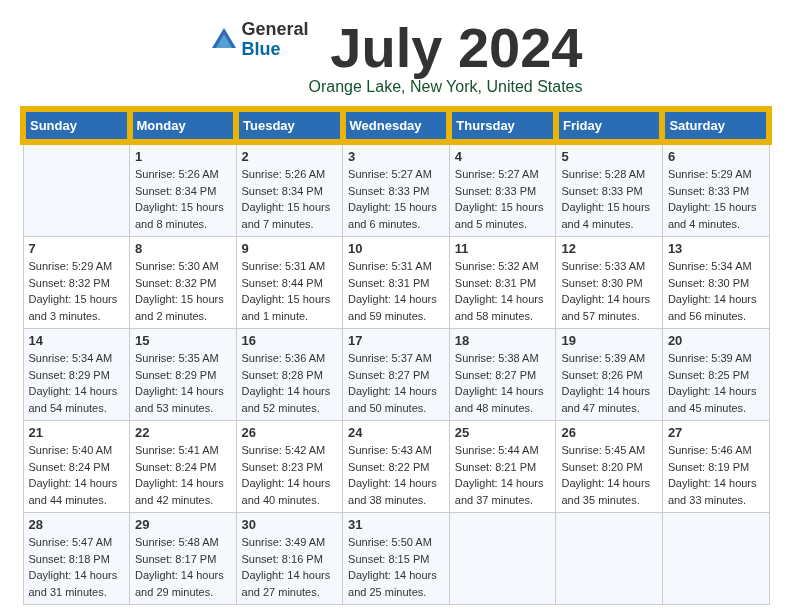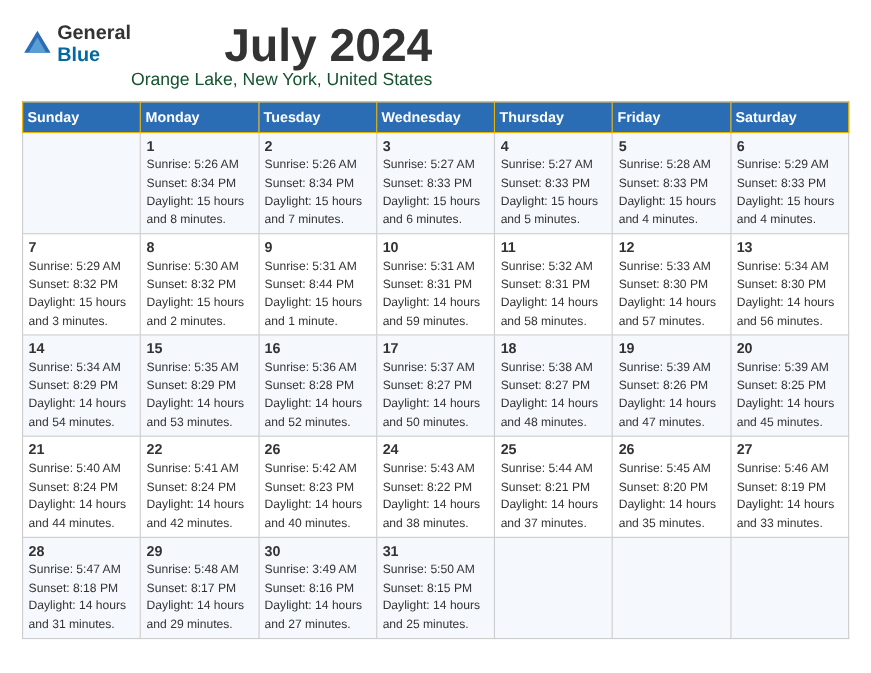--- a/index.html
+++ b/index.html
@@ -5,21 +5,21 @@
     * { box-sizing: border-box; margin: 0; padding: 0; }
     body {
       font-family: Arial, sans-serif;
       background: #fff;
       width: 792px;
       min-height: 612px;
       padding: 20px;
     }
     .header {
       display: flex;
-      justify-content: flex-start;
+      justify-content: center;
       align-items: flex-start;
       margin-bottom: 10px;
     }
     .logo {
       display: flex;
       align-items: center;
       gap: 4px;
     }
     .logo-text {
       display: flex;
@@ -37,21 +37,21 @@
       color: #0369a1;
     }
     .logo-icon {
       width: 28px;
       height: 28px;
     }
     .title-block {
       text-align: right;
     }
     .month-title {
-      font-size: 42px;
+      font-size: 56px;
       font-weight: bold;
       color: #333;
       line-height: 1;
     }
     .location {
       font-size: 16px;
       color: #14532d;
       margin-top: 2px;
     }
     table {
@@ -59,21 +59,21 @@
       border-collapse: collapse;
       font-size: 11px;
     }
     thead tr th {
       background-color: #2a6db5;
       color: #fff;
       padding: 6px 4px;
       text-align: left;
       font-size: 13px;
       font-weight: bold;
-      border: 1px solid #eab308;
+      border: 6px solid #eab308;
     }
     tbody tr {
       background: #fff;
     }
     tbody tr:nth-child(odd) {
       background: #f5f8fc;
     }
     tbody td {
       border: 1px solid #ccc;
       padding: 4px 5px;

